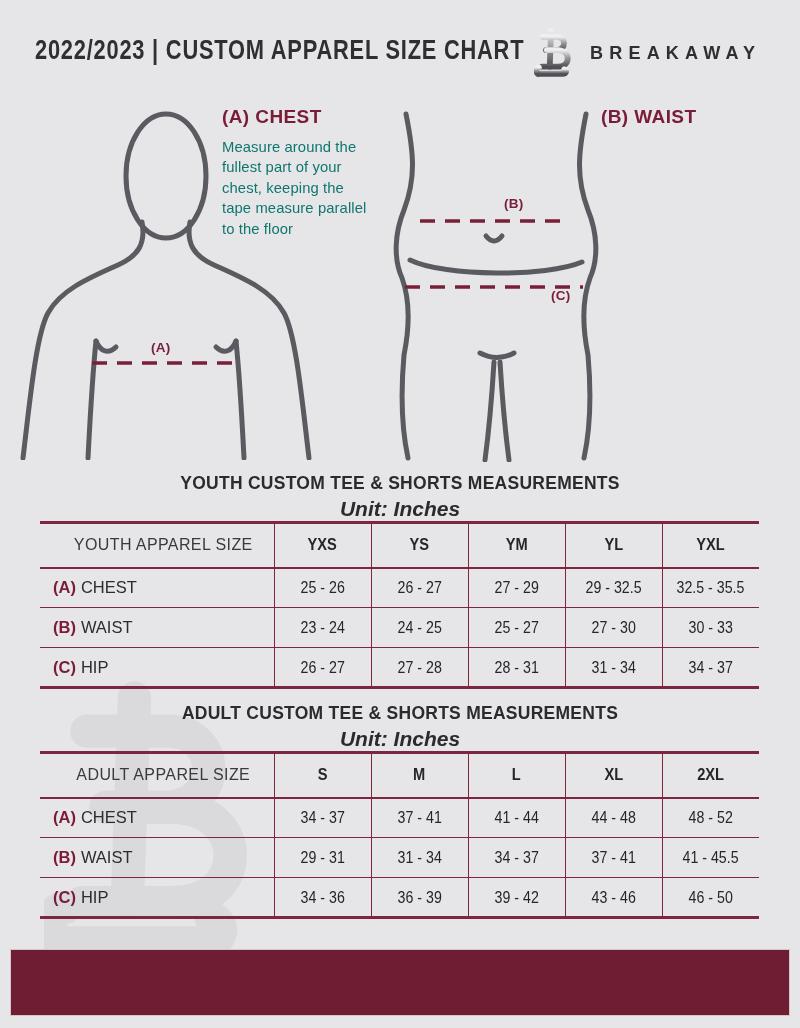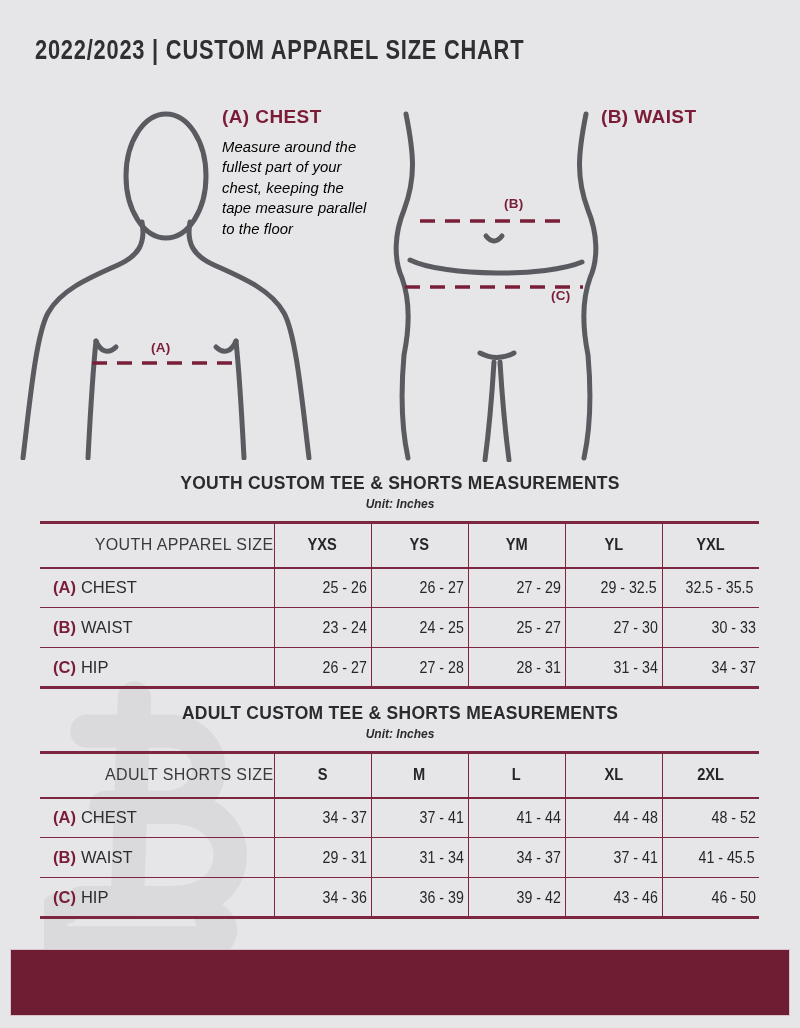--- a/index.html
+++ b/index.html
@@ -32,60 +32,60 @@
   .fig path, .fig ellipse { fill:none; stroke:#5a5b60; stroke-width:5; stroke-linecap:round; }
   .fig .dash { stroke:#7a1f38; stroke-width:3.5; stroke-dasharray:15 10; stroke-linecap:butt; }
   .fig-marker {
     z-index:2; font-size:13.5px; font-weight:700; color:#7a1c38; letter-spacing:.3px;
   }
 
   
   .instr { z-index:2; }
   .instr h3 { font-size:19px; font-weight:700; color:#7a1c38; letter-spacing:.4px; }
   .instr p {
-    margin-top:9px; font-size:14.8px; font-style:italic; color:#000000;
+    margin-top:9px; font-size:14.8px; color:#0f766e;
     line-height:1.38; white-space:pre-line; letter-spacing:.1px;
   }
   .instr-a { left:222px; top:106px; width:185px; }
   .instr-b { left:601px; top:106px; width:192px; }
   .instr-c { left:601px; top:283px; width:198px; }
 
   
   .sec-title {
     left:0; width:800px; text-align:center; z-index:2;
     font-size:19px; font-weight:700; color:#2b2b2e; letter-spacing:.3px;
     transform:scaleX(0.92); transform-origin:center top;
   }
   .sec-unit {
     left:0; width:800px; text-align:center; z-index:2;
-    font-size:12px; font-weight:600; font-style:italic; color:#2b2b2e;
+    font-size:21px; font-weight:600; font-style:italic; color:#2b2b2e;
   }
   .yt-title { top:472px; } .yt-unit { top:497px; }
   .ad-title { top:702px; } .ad-unit { top:727px; }
 
   
   table.size-table {
     position:absolute; left:40px; width:719px; z-index:2;
     border-collapse:collapse; table-layout:fixed; background:transparent;
     border-top:3px solid #7e2540; border-bottom:3px solid #7e2540;
   }
   .yt-table { top:521px; } .ad-table { top:751px; }
   .size-table th, .size-table td { border-left:1.5px solid #7e2540; }
   .size-table th:first-child, .size-table td:first-child { border-left:none; }
   .size-table thead th { height:45px; border-bottom:2.5px solid #7e2540; }
   .size-table tbody td { height:40px; border-bottom:1.5px solid #7e2540; }
   .size-table tbody tr:last-child td { border-bottom:none; }
   .size-label-cell {
-    text-align:right; padding-left:13px; font-size:16px; font-weight:500;
+    text-align:center; padding-left:13px; font-size:16px; font-weight:500;
     color:#3a3a3e; letter-spacing:.4px;
   }
   .col-head { text-align:center; font-size:17px; font-weight:700; color:#26262a; }
   .row-label-cell { text-align:left; padding-left:13px; font-size:16.5px; color:#2c2c30; }
   .row-marker { font-weight:700; color:#7a1c38; margin-right:5px; }
-  .val-cell { text-align:right; font-size:16.5px; color:#26262a; }
+  .val-cell { text-align:center; font-size:16.5px; color:#26262a; }
   .cond { display:inline-block; transform:scaleX(0.86); transform-origin:center; white-space:nowrap; }
 
   
   .footer-bar {
     left:10px; top:949px; width:780px; height:67px; z-index:1;
     background:#6f1d33; border:1px solid #d7c3c9;
   }
 </style>
 </head>
 <body>
@@ -97,20 +97,39 @@
       <path d="M 38,12 L 35,98"></path>
       <path d="M 18,26 L 52,26 C 74,26 76,56 52,58 L 26,58"></path>
       <path d="M 28,58 L 56,58 C 86,60 86,98 54,98 L 16,98"></path>
       <path d="M 7,115 H 66 C 75,115 77,108 70,104"></path>
       <path d="M 7,115 C 0,110 2,101 9,100"></path>
     </g>
   </svg>
 
   <h1 class="layer doc-title">2022/2023  |  CUSTOM APPAREL SIZE CHART</h1>
 
+  <div class="layer brand">
+    <svg class="brand-logo" viewBox="0 0 100 130" preserveAspectRatio="xMidYMid meet">
+      <defs>
+        <linearGradient id="metal" x1="0" y1="0" x2="0" y2="1">
+          <stop offset="0" stop-color="#efeff1"></stop>
+          <stop offset="0.45" stop-color="#9a9aa0"></stop>
+          <stop offset="1" stop-color="#4f4f55"></stop>
+        </linearGradient>
+      </defs>
+      <g fill="none" stroke="url(#metal)" stroke-width="14" stroke-linecap="round" stroke-linejoin="round">
+        <path d="M 38,12 L 35,98"></path>
+        <path d="M 18,26 L 52,26 C 74,26 76,56 52,58 L 26,58"></path>
+        <path d="M 28,58 L 56,58 C 86,60 86,98 54,98 L 16,98"></path>
+        <path d="M 7,115 H 66 C 75,115 77,108 70,104"></path>
+        <path d="M 7,115 C 0,110 2,101 9,100"></path>
+      </g>
+    </svg>
+    <span class="brand-name">BREAKAWAY</span>
+  </div>
 
   <svg class="layer fig" style="left:20px; top:100px;" width="292" height="360" viewBox="0 0 292 360">
     <ellipse cx="146" cy="76" rx="40" ry="62"></ellipse>
     <path d="M 122,122 C 126,144 118,156 98,165 C 66,179 40,191 28,213 C 16,235 10,300 3,358"></path>
     <path d="M 170,122 C 166,144 174,156 194,165 C 226,179 252,191 264,213 C 276,235 282,300 289,358"></path>
     <path d="M 76,241 C 72,280 70,320 68,358"></path>
     <path d="M 76,241 C 80,251 88,255 96,247"></path>
     <path d="M 216,241 C 220,280 222,320 224,358"></path>
     <path d="M 216,241 C 212,251 204,255 196,247"></path>
     <path class="dash" d="M 72,263 L 218,263"></path>
@@ -202,21 +221,21 @@
     <colgroup>
         <col style="width:234px">
         <col style="width:97px">
         <col style="width:97px">
         <col style="width:97px">
         <col style="width:97px">
         <col style="width:97px">
       </colgroup>
     <thead>
       <tr>
-        <th class="size-label-cell">ADULT SHORTS SIZE</th>
+        <th class="size-label-cell">ADULT APPAREL SIZE</th>
         <th class="col-head"><span class="cond">S</span></th>
         <th class="col-head"><span class="cond">M</span></th>
         <th class="col-head"><span class="cond">L</span></th>
         <th class="col-head"><span class="cond">XL</span></th>
         <th class="col-head"><span class="cond">2XL</span></th>
       </tr>
     </thead>
     <tbody>
       <tr>
         <td class="row-label-cell"><span class="row-marker">(A)</span><span>CHEST</span></td>

